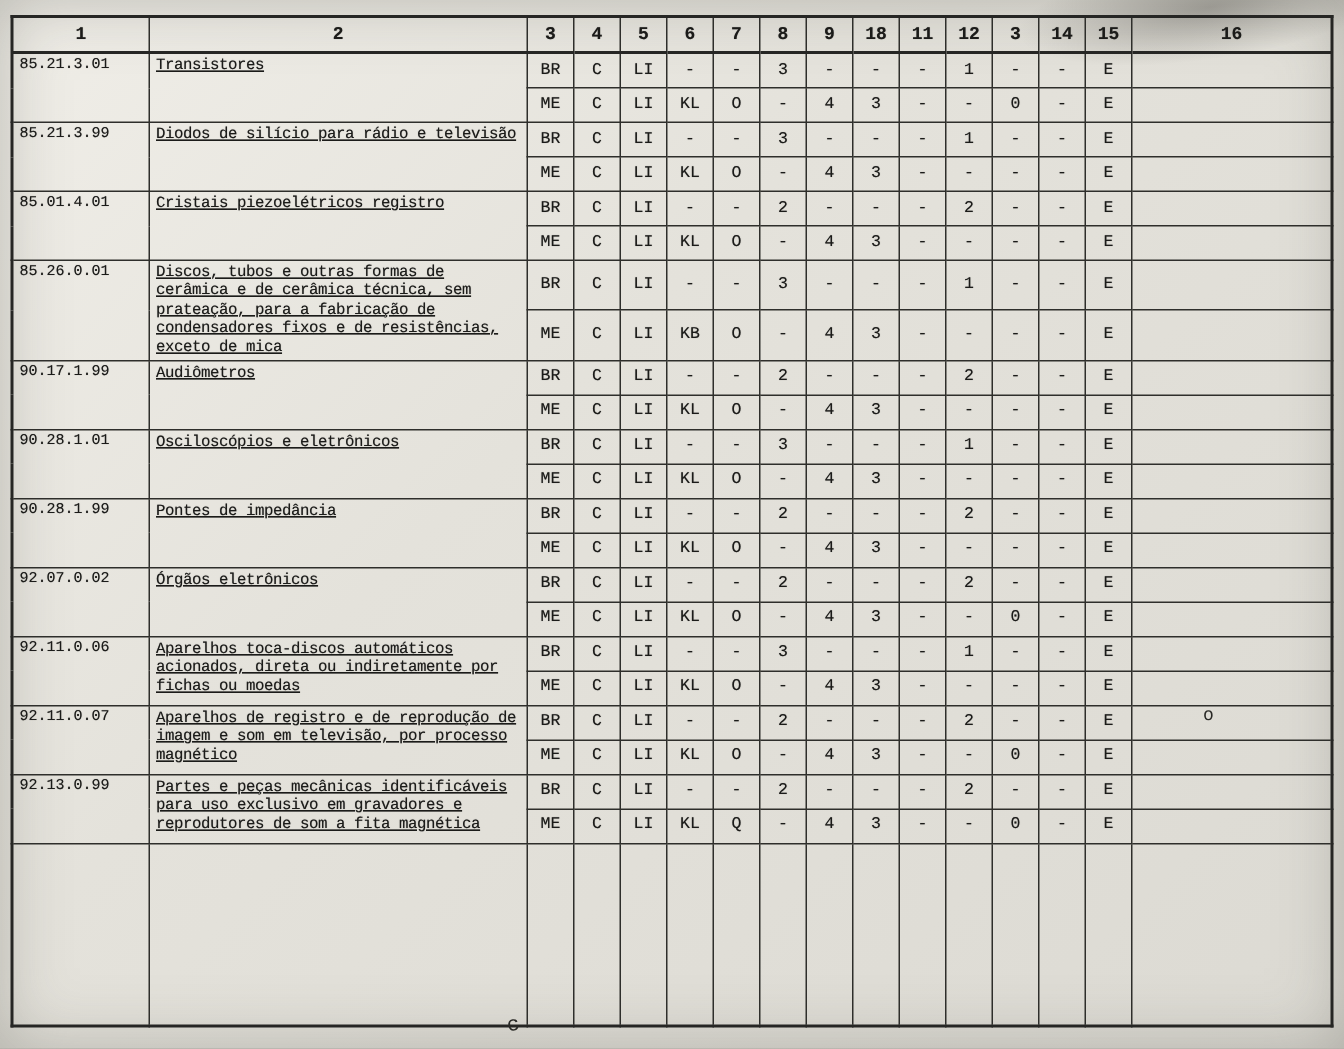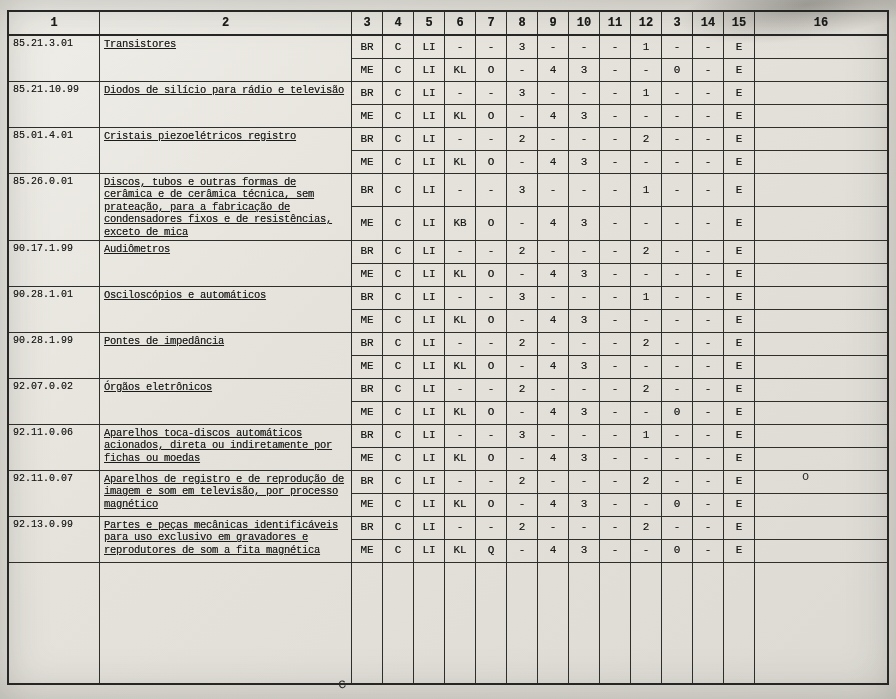--- a/index.html
+++ b/index.html
@@ -102,21 +102,21 @@
       <tr id="header-row">
           <th>1</th>
           <th>2</th>
           <th>3</th>
           <th>4</th>
           <th>5</th>
           <th>6</th>
           <th>7</th>
           <th>8</th>
           <th>9</th>
-          <th>10</th>
+          <th>18</th>
           <th>11</th>
           <th>12</th>
           <th>3</th>
           <th>14</th>
           <th>15</th>
           <th>16</th>
         </tr>
     </thead>
     <tbody id="table-body">
         <tr>
@@ -147,21 +147,21 @@
           <td class="val-cell">4</td>
           <td class="val-cell">3</td>
           <td class="val-cell">-</td>
           <td class="val-cell">-</td>
           <td class="val-cell">0</td>
           <td class="val-cell">-</td>
           <td class="val-cell">E</td>
           <td class="note-cell"></td>
         </tr>
         <tr>
-          <td rowspan="2" class="code-cell">85.21.10.99</td>
+          <td rowspan="2" class="code-cell">85.21.3.99</td>
           <td rowspan="2" class="desc-cell">Diodos de silício para rádio e televisão</td>
           <td class="val-cell">BR</td>
           <td class="val-cell">C</td>
           <td class="val-cell">LI</td>
           <td class="val-cell">-</td>
           <td class="val-cell">-</td>
           <td class="val-cell">3</td>
           <td class="val-cell">-</td>
           <td class="val-cell">-</td>
           <td class="val-cell">-</td>
@@ -284,21 +284,21 @@
           <td class="val-cell">3</td>
           <td class="val-cell">-</td>
           <td class="val-cell">-</td>
           <td class="val-cell">-</td>
           <td class="val-cell">-</td>
           <td class="val-cell">E</td>
           <td class="note-cell"></td>
         </tr>
         <tr>
           <td rowspan="2" class="code-cell">90.28.1.01</td>
-          <td rowspan="2" class="desc-cell">Osciloscópios e automáticos</td>
+          <td rowspan="2" class="desc-cell">Osciloscópios e eletrônicos</td>
           <td class="val-cell">BR</td>
           <td class="val-cell">C</td>
           <td class="val-cell">LI</td>
           <td class="val-cell">-</td>
           <td class="val-cell">-</td>
           <td class="val-cell">3</td>
           <td class="val-cell">-</td>
           <td class="val-cell">-</td>
           <td class="val-cell">-</td>
           <td class="val-cell">1</td>

